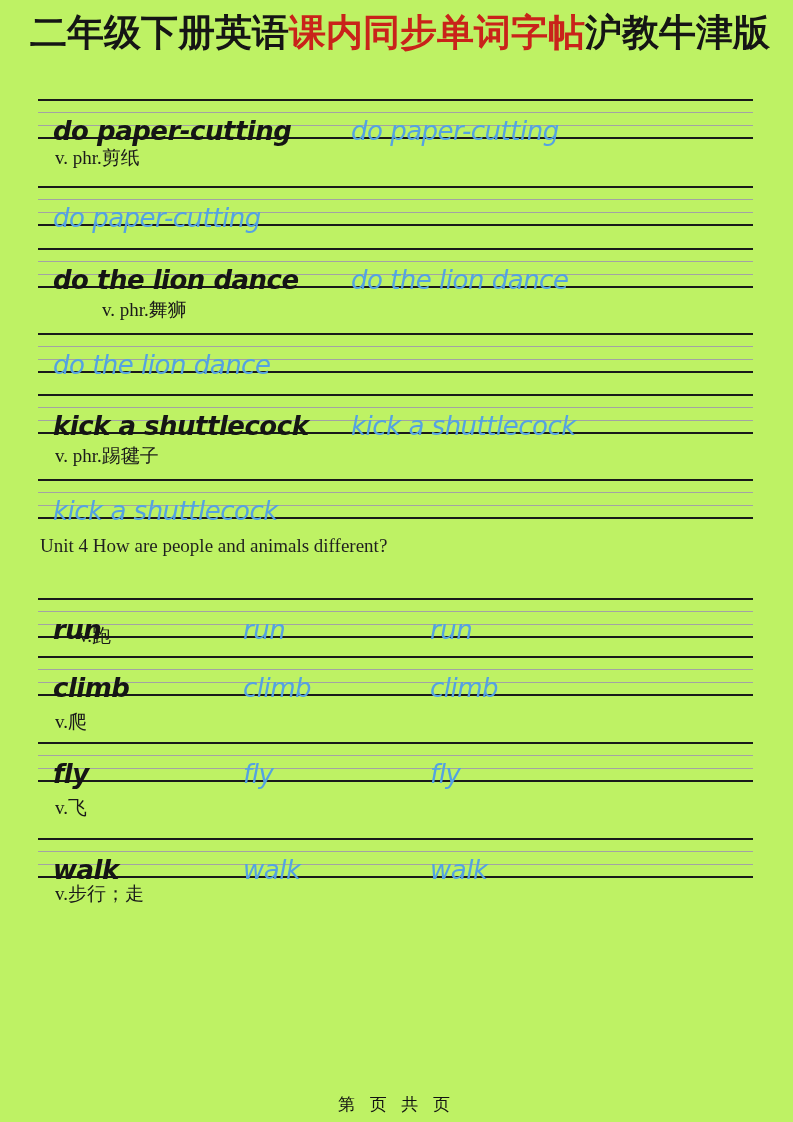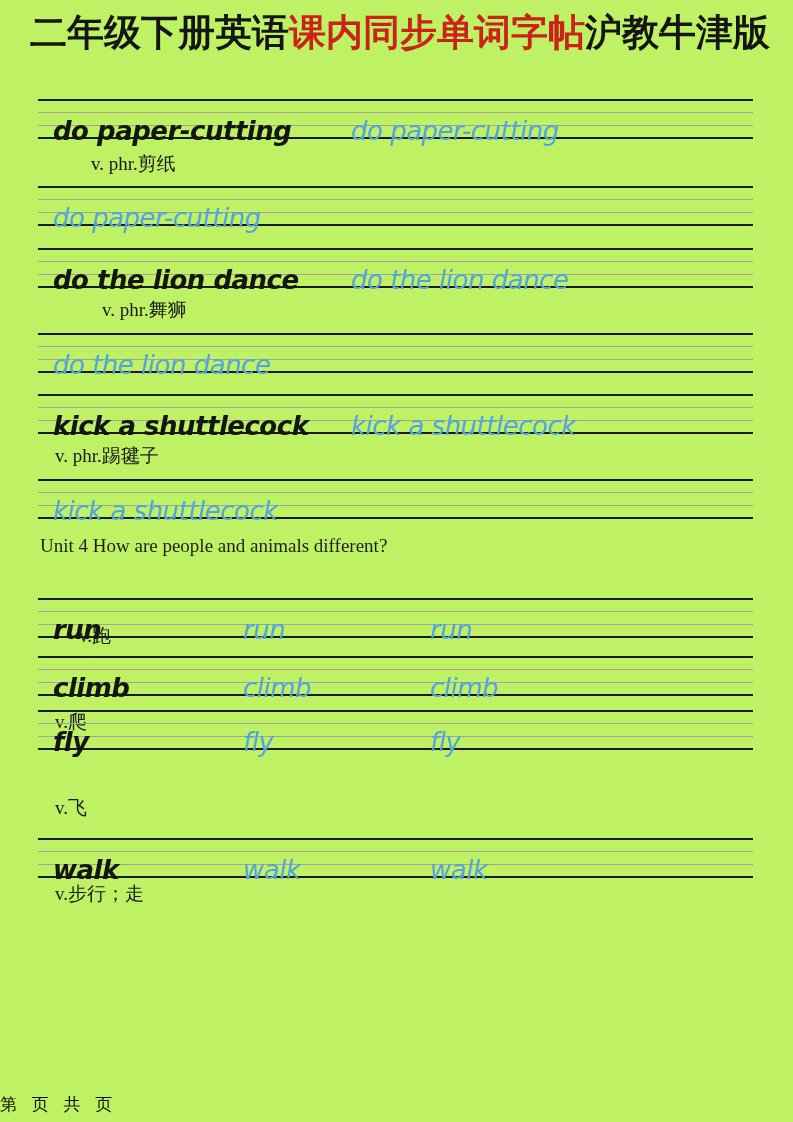--- a/index.html
+++ b/index.html
@@ -60,41 +60,42 @@
   .definition{
     position:absolute;left:55px;
     font-family:"Liberation Serif", serif;
     font-size:19px;line-height:28px;
     color:#1a1a1a;
     white-space:nowrap;
   }
   
   .footer{
     position:absolute;left:0;top:1092px;width:100%;
+    text-align:center;
     font-family:"Liberation Sans", sans-serif;
     font-size:17px;line-height:26px;
     letter-spacing:5px;
     color:#111111;
   }
 </style>
 </head>
 <body>
 
 <div class="page">
 
   <div class="title">
     <span>二年级下册英语</span><span class="red">课内同步单词字帖</span><span>沪教牛津版</span>
   </div>
 
 
   <div class="guide" style="top:99px;">
     <span class="word ink">do paper-cutting</span>
     <span class="word trace pos-mid">do paper-cutting</span>
   </div>
-  <div class="definition" style="top:150px;margin-left:36px;">v. phr.剪纸</div>
+  <div class="definition" style="top:144px;">v. phr.剪纸</div>
   <div class="guide" style="top:186px;">
     <span class="word trace">do paper-cutting</span>
   </div>
 
   <div class="guide" style="top:248px;">
     <span class="word ink">do the lion dance</span>
     <span class="word trace pos-mid">do the lion dance</span>
   </div>
   <div class="definition" style="top:296px;margin-left:47px;">v. phr.舞狮</div>
   <div class="guide" style="top:333px;">
@@ -119,21 +120,21 @@
   </div>
   <div class="definition" style="top:622px;margin-left:24px;">v.跑</div>
 
   <div class="guide" style="top:656px;">
     <span class="word ink">climb</span>
     <span class="word trace pos-c1">climb</span>
     <span class="word trace pos-c2">climb</span>
   </div>
   <div class="definition" style="top:708px;">v.爬</div>
 
-  <div class="guide" style="top:710px;">
+  <div class="guide" style="top:742px;">
     <span class="word ink">fly</span>
     <span class="word trace pos-c1">fly</span>
     <span class="word trace pos-c2">fly</span>
   </div>
   <div class="definition" style="top:794px;">v.飞</div>
 
   <div class="guide" style="top:830px;margin-top:8px;">
     <span class="word ink">walk</span>
     <span class="word trace pos-c1">walk</span>
     <span class="word trace pos-c2">walk</span>

